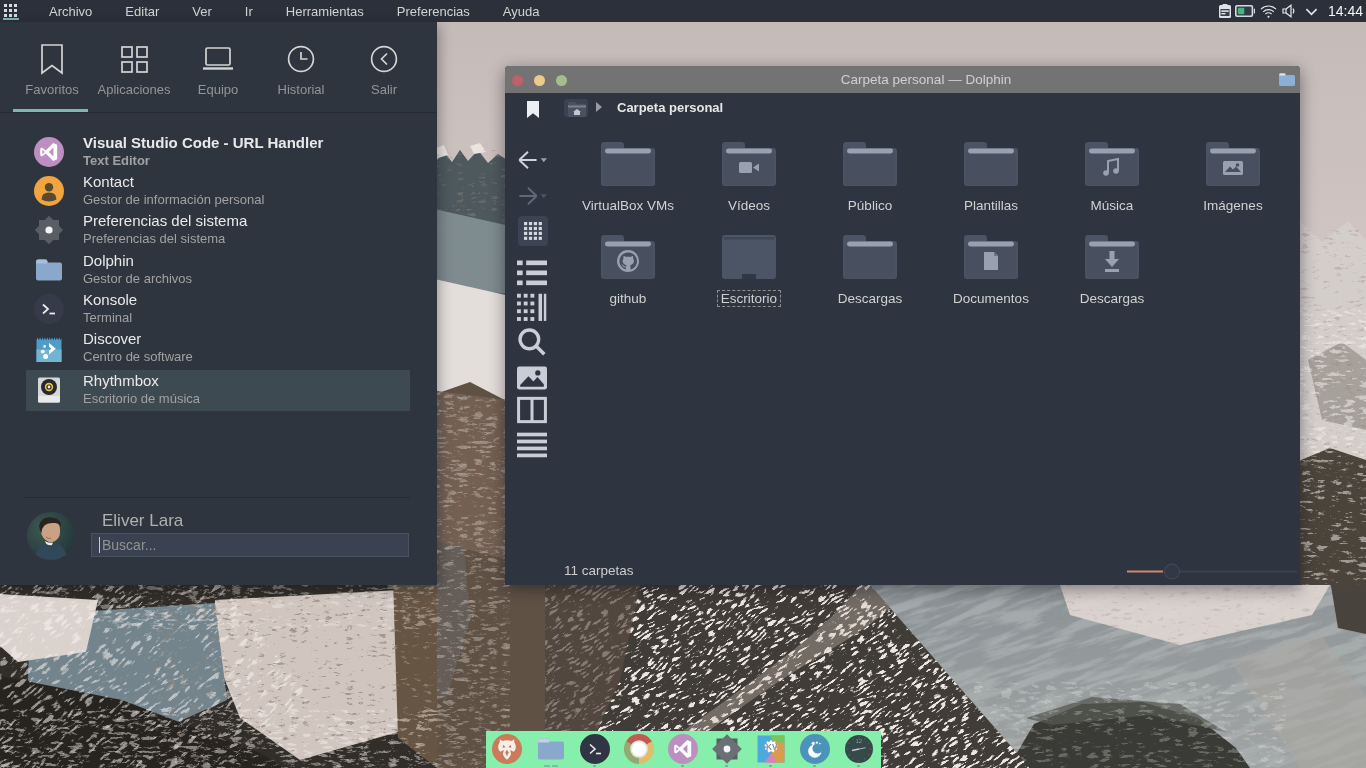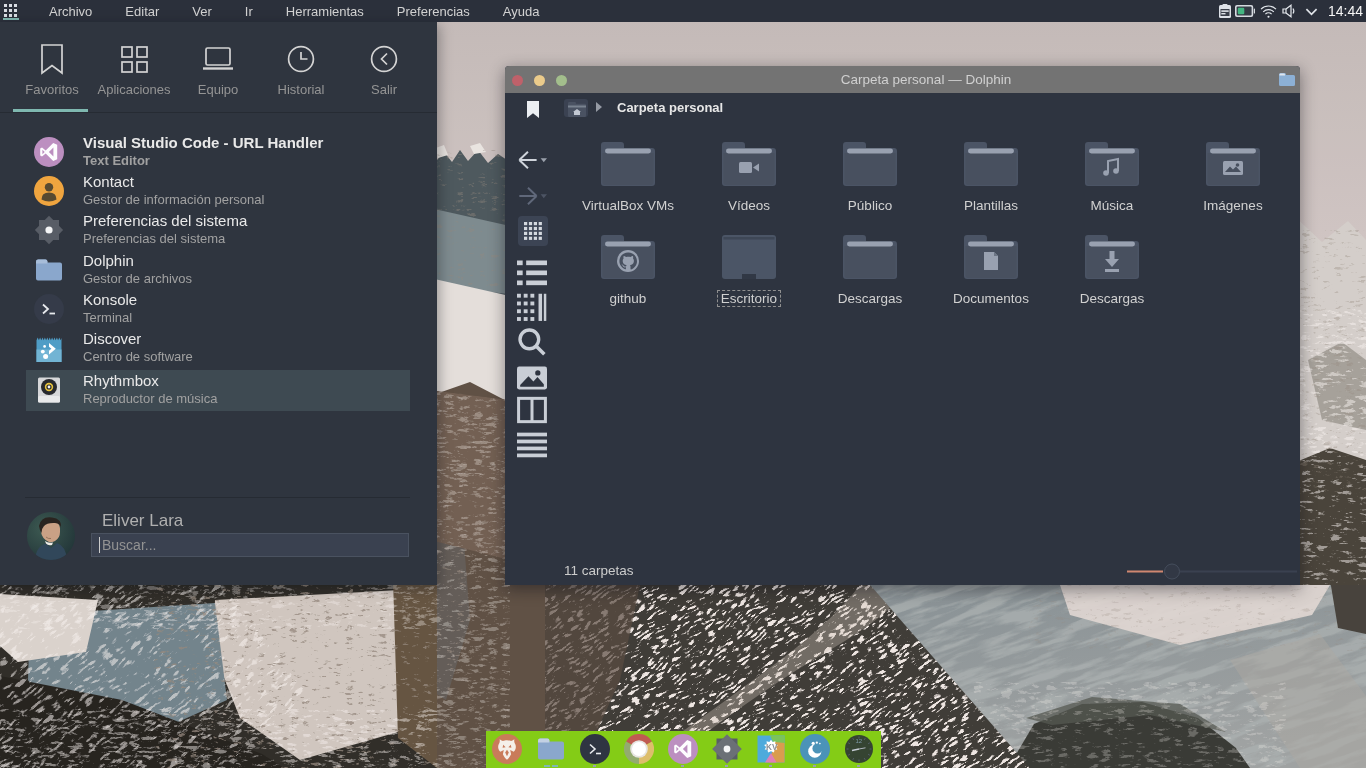--- a/index.html
+++ b/index.html
@@ -42,21 +42,21 @@
 #bc { position:absolute; left:112px; top:7px; font-size:13px; font-weight:bold; color:#e4e7ea; }
 #sidebar { position:absolute; left:0; top:27px; width:55px; height:492px; }
 .sbi { position:absolute; left:12px; width:30px; height:30px; display:flex; align-items:center; justify-content:center; }
 #gridbtn { position:absolute; left:13px; top:123px; width:30px; height:30px; background:#3c4454; border-radius:4px; }
 .fitem { position:absolute; width:110px; text-align:center; }
 .fitem svg.folder { display:block; margin:0 auto; }
 .fitem .lbl { margin-top:11px; font-size:13.5px; color:#ccd1d8; }
 #statusbar { position:absolute; left:0; top:492px; width:797px; height:27px; }
 #fcount { position:absolute; left:59px; top:5px; font-size:13.5px; color:#c8cdd4; }
 
-#dock { position:absolute; left:486px; top:731px; width:395px; height:37px; background:#84cc16; }
+#dock { position:absolute; left:486px; top:731px; width:395px; height:37px; background:#86efac; }
 .dk { position:absolute; top:3px; width:30px; height:30px; }
 </style></head>
 <body>
 <svg id="wall" viewBox="0 0 1366 768" preserveAspectRatio="none">
   <defs>
     <linearGradient id="sky" x1="0" y1="0" x2="0" y2="1">
       <stop offset="0" stop-color="#c2b7b6"></stop>
         <stop offset="0.35" stop-color="#d0c5c3"></stop>
         <stop offset="1" stop-color="#d6ccc9"></stop>
     </linearGradient>
@@ -318,21 +318,21 @@
     <div class="app sel" style="top:238px;">
         <div class="ic"><svg width="30" height="30" viewBox="0 0 30 30">
             <rect x="4" y="2.5" width="22" height="25" rx="1.5" fill="#d6d7d9"></rect>
             <rect x="4" y="21" width="22" height="6.5" rx="1.5" fill="#e8e9ea"></rect>
             <circle cx="15" cy="12" r="8" fill="#27292e"></circle>
             <circle cx="15" cy="12" r="4.2" fill="#e7c33e"></circle>
             <circle cx="15" cy="12" r="2.6" fill="#27292e"></circle>
             <circle cx="15" cy="12" r="1.4" fill="#f5f6f7"></circle>
           </svg></div>
         <div class="t1">Rhythmbox</div>
-        <div class="t2">Reproductor de música</div>
+        <div class="t2">Escritorio de música</div>
       </div>
   </div>
   <div id="lsep"></div>
   <div id="avatar"><svg width="48" height="48" viewBox="0 0 48 48">
         <defs>
           <radialGradient id="avbg" cx="0.35" cy="0.35" r="0.9">
             <stop offset="0" stop-color="#3d5a52"></stop>
             <stop offset="1" stop-color="#1d2e33"></stop>
           </radialGradient>
         </defs>

